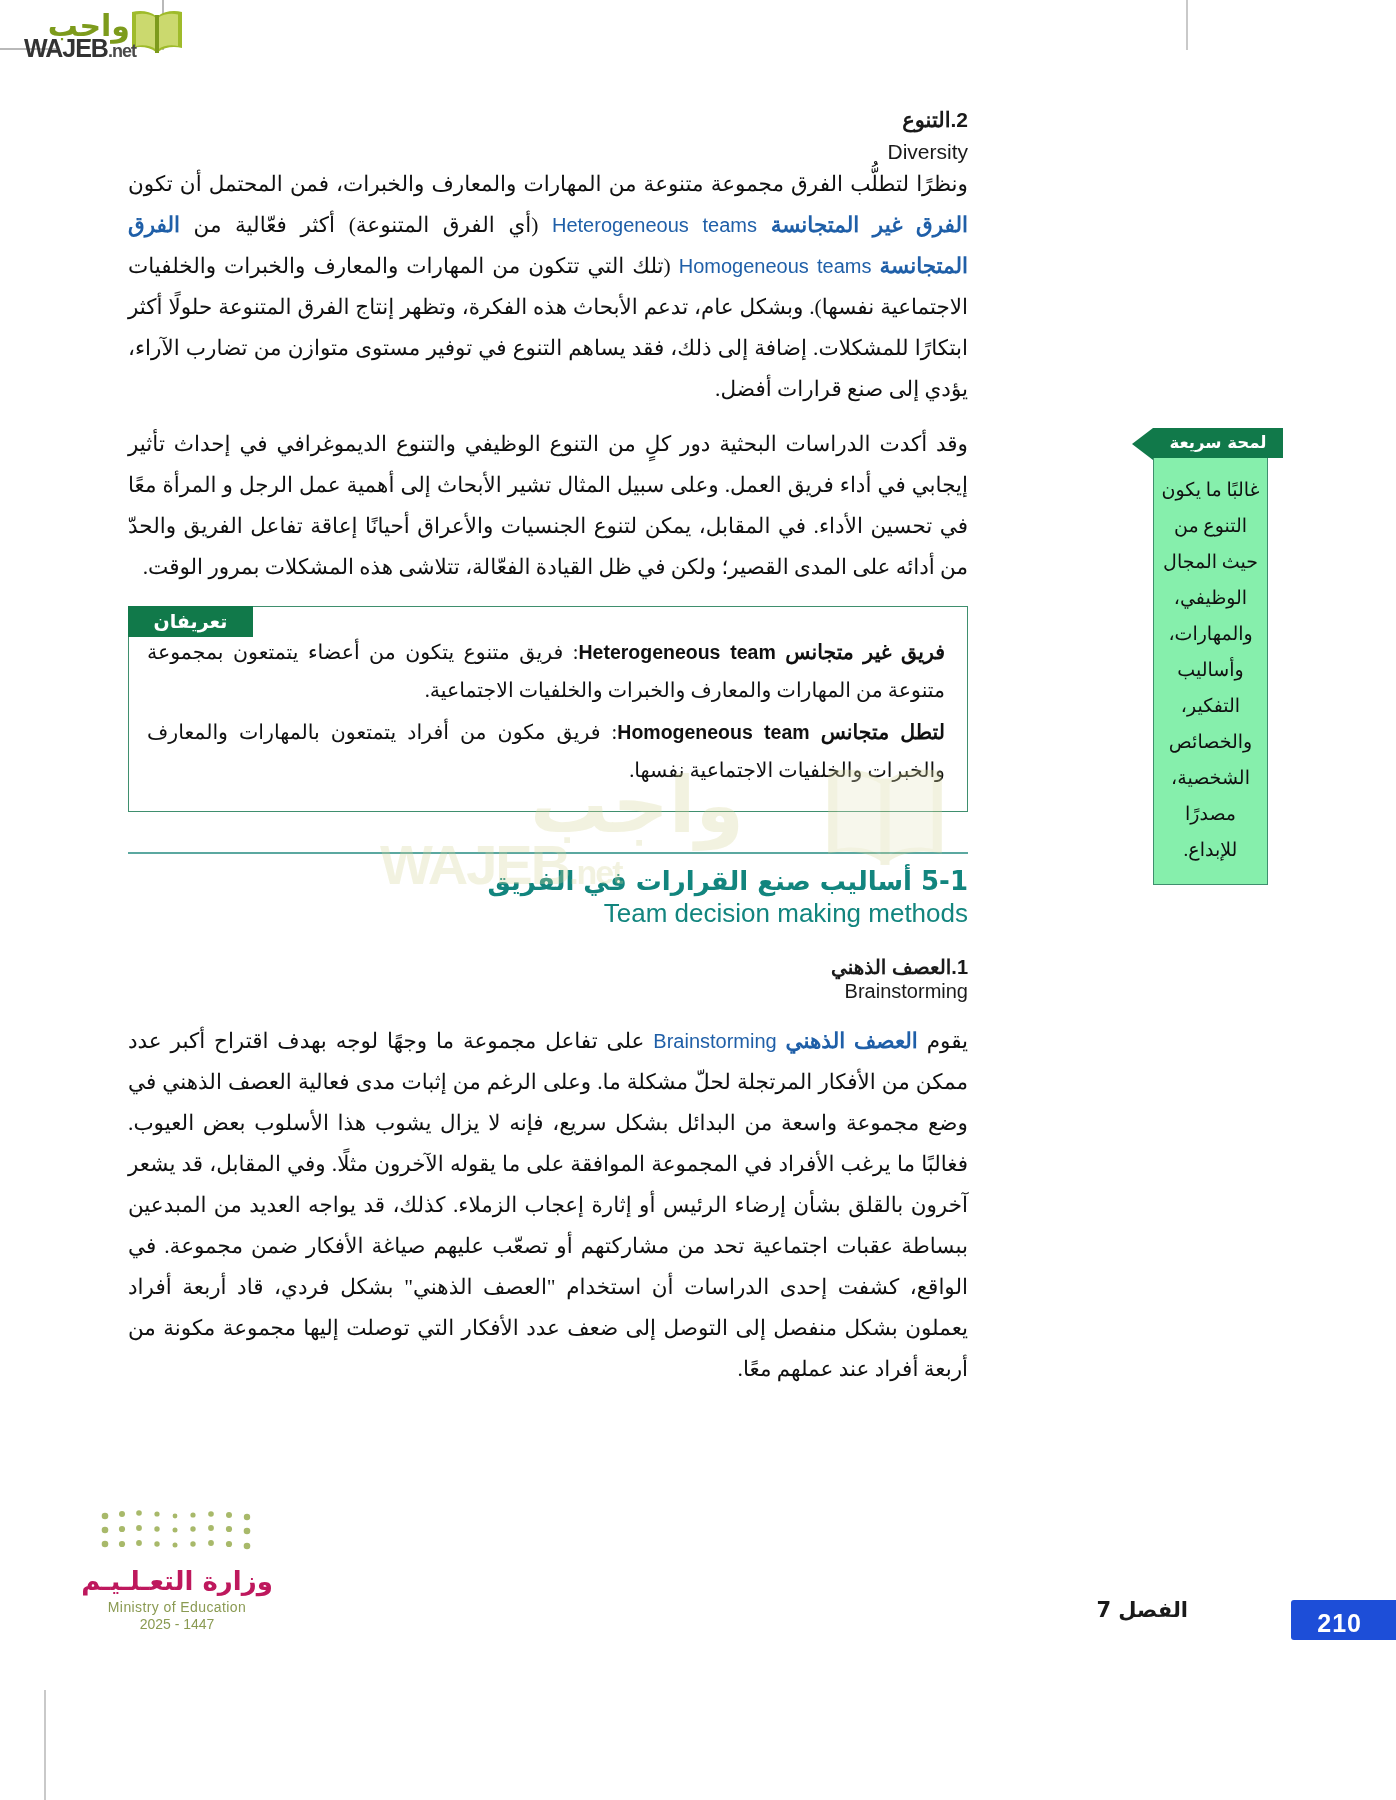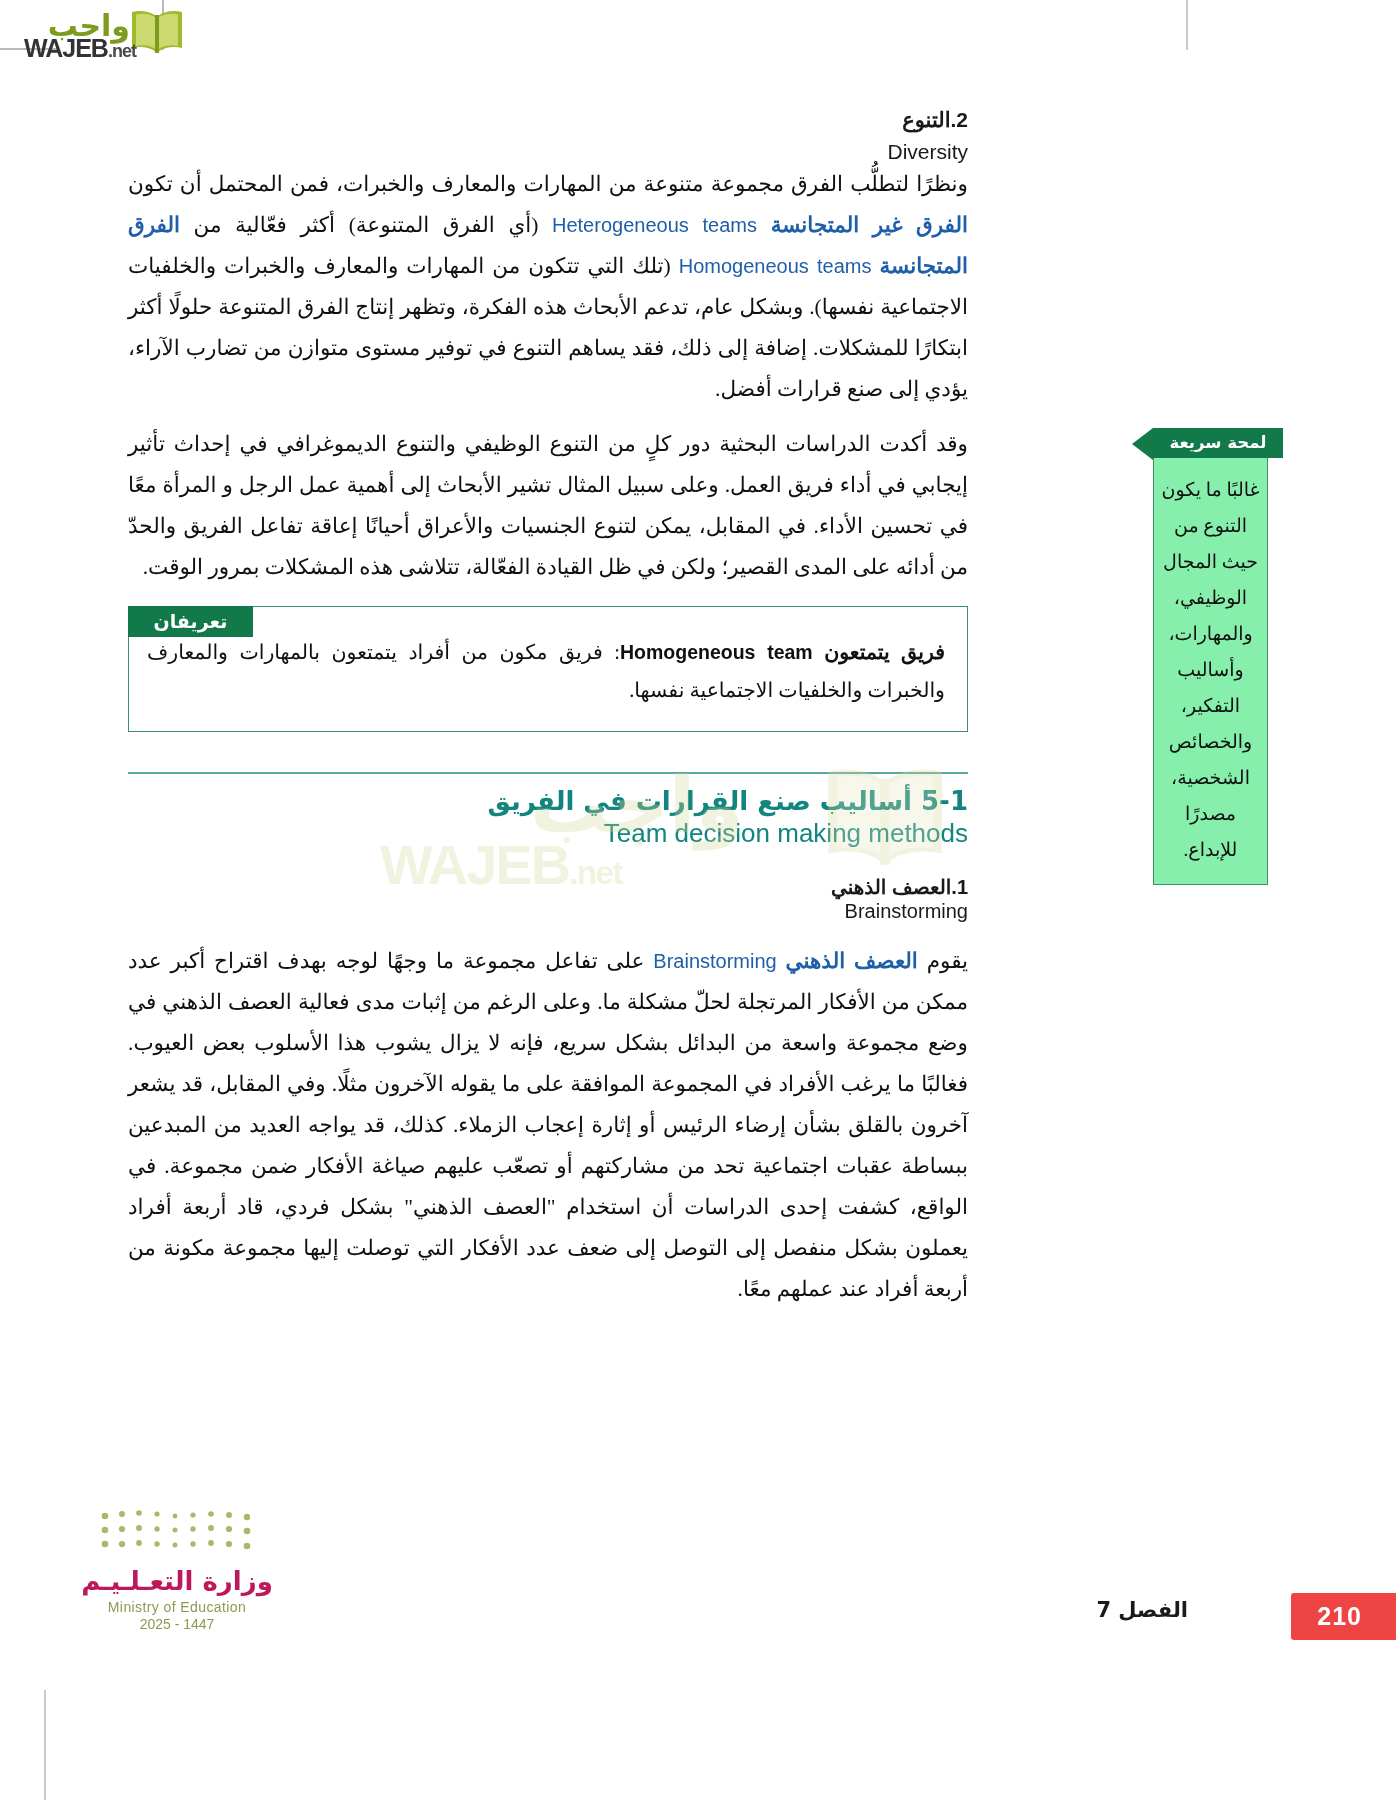--- a/index.html
+++ b/index.html
@@ -257,25 +257,25 @@
   .dots { display: block; margin: 0 auto 4px auto; }
 
   .chapter-label {
     position: absolute; right: 208px; bottom: 178px;
     font-family: "DejaVu Sans", sans-serif;
     font-size: 21px; font-weight: 700; color: #1a1a1a;
     direction: rtl;
   }
   .pagebox {
     position: absolute; right: 0px; bottom: 160px;
-    background: #ef4444;
+    background: #1d4ed8;
     color: #fff;
     font-family: "Liberation Sans", sans-serif;
     font-size: 25px; font-weight: 700;
-    padding: 9px 34px 9px 26px;
+    padding: 9px 34px 2px 26px;
     border-radius: 3px 0 0 3px;
     letter-spacing: 1px;
   }
 </style>
 </head>
 <body>
 
 <div class="page">
 
   <div class="bind-top"></div>
@@ -308,21 +308,24 @@
 
     <p class="body">
       <span>ونظرًا لتطلُّب الفرق مجموعة متنوعة من المهارات والمعارف والخبرات، فمن المحتمل أن تكون </span><span class="term">الفرق غير المتجانسة</span><span> </span><span class="term-en">Heterogeneous teams</span><span> (أي الفرق المتنوعة) أكثر فعّالية من </span><span class="term">الفرق المتجانسة</span><span> </span><span class="term-en">Homogeneous teams</span><span> (تلك التي تتكون من المهارات والمعارف والخبرات والخلفيات الاجتماعية نفسها). وبشكل عام، تدعم الأبحاث هذه الفكرة، وتظهر إنتاج الفرق المتنوعة حلولًا أكثر ابتكارًا للمشكلات. إضافة إلى ذلك، فقد يساهم التنوع في توفير مستوى متوازن من تضارب الآراء، يؤدي إلى صنع قرارات أفضل.</span>
     </p>
 
     <p class="body">وقد أكدت الدراسات البحثية دور كلٍ من التنوع الوظيفي والتنوع الديموغرافي في إحداث تأثير إيجابي في أداء فريق العمل. وعلى سبيل المثال تشير الأبحاث إلى أهمية عمل الرجل و المرأة معًا في تحسين الأداء. في المقابل، يمكن لتنوع الجنسيات والأعراق أحيانًا إعاقة تفاعل الفريق والحدّ من أدائه على المدى القصير؛ ولكن في ظل القيادة الفعّالة، تتلاشى هذه المشكلات بمرور الوقت.</p>
 
     <div class="defbox">
       <div class="defbox-tab">تعريفان</div>
       <p>
-        <b>فريق يتمتعون</b><span> </span><b class="lat">Homogeneous team</b><span>: فريق مكون من أفراد يتمتعون بالمهارات والمعارف والخبرات والخلفيات الاجتماعية نفسها.</span>
+        <b>فريق غير متجانس</b><span> </span><b class="lat">Heterogeneous team</b><span>: فريق متنوع يتكون من أعضاء يتمتعون بمجموعة متنوعة من المهارات والمعارف والخبرات والخلفيات الاجتماعية.</span>
+      </p>
+      <p>
+        <b>لتطل متجانس</b><span> </span><b class="lat">Homogeneous team</b><span>: فريق مكون من أفراد يتمتعون بالمهارات والمعارف والخبرات والخلفيات الاجتماعية نفسها.</span>
       </p>
     </div>
 
     <div class="sec-rule"></div>
     <h2 class="sec-head-ar">5-1 أساليب صنع القرارات في الفريق</h2>
     <h3 class="sec-head-en">Team decision making methods</h3>
 
 
     <h4 class="sub-num">1.العصف الذهني</h4>
     <h5 class="sub-en">Brainstorming</h5>

